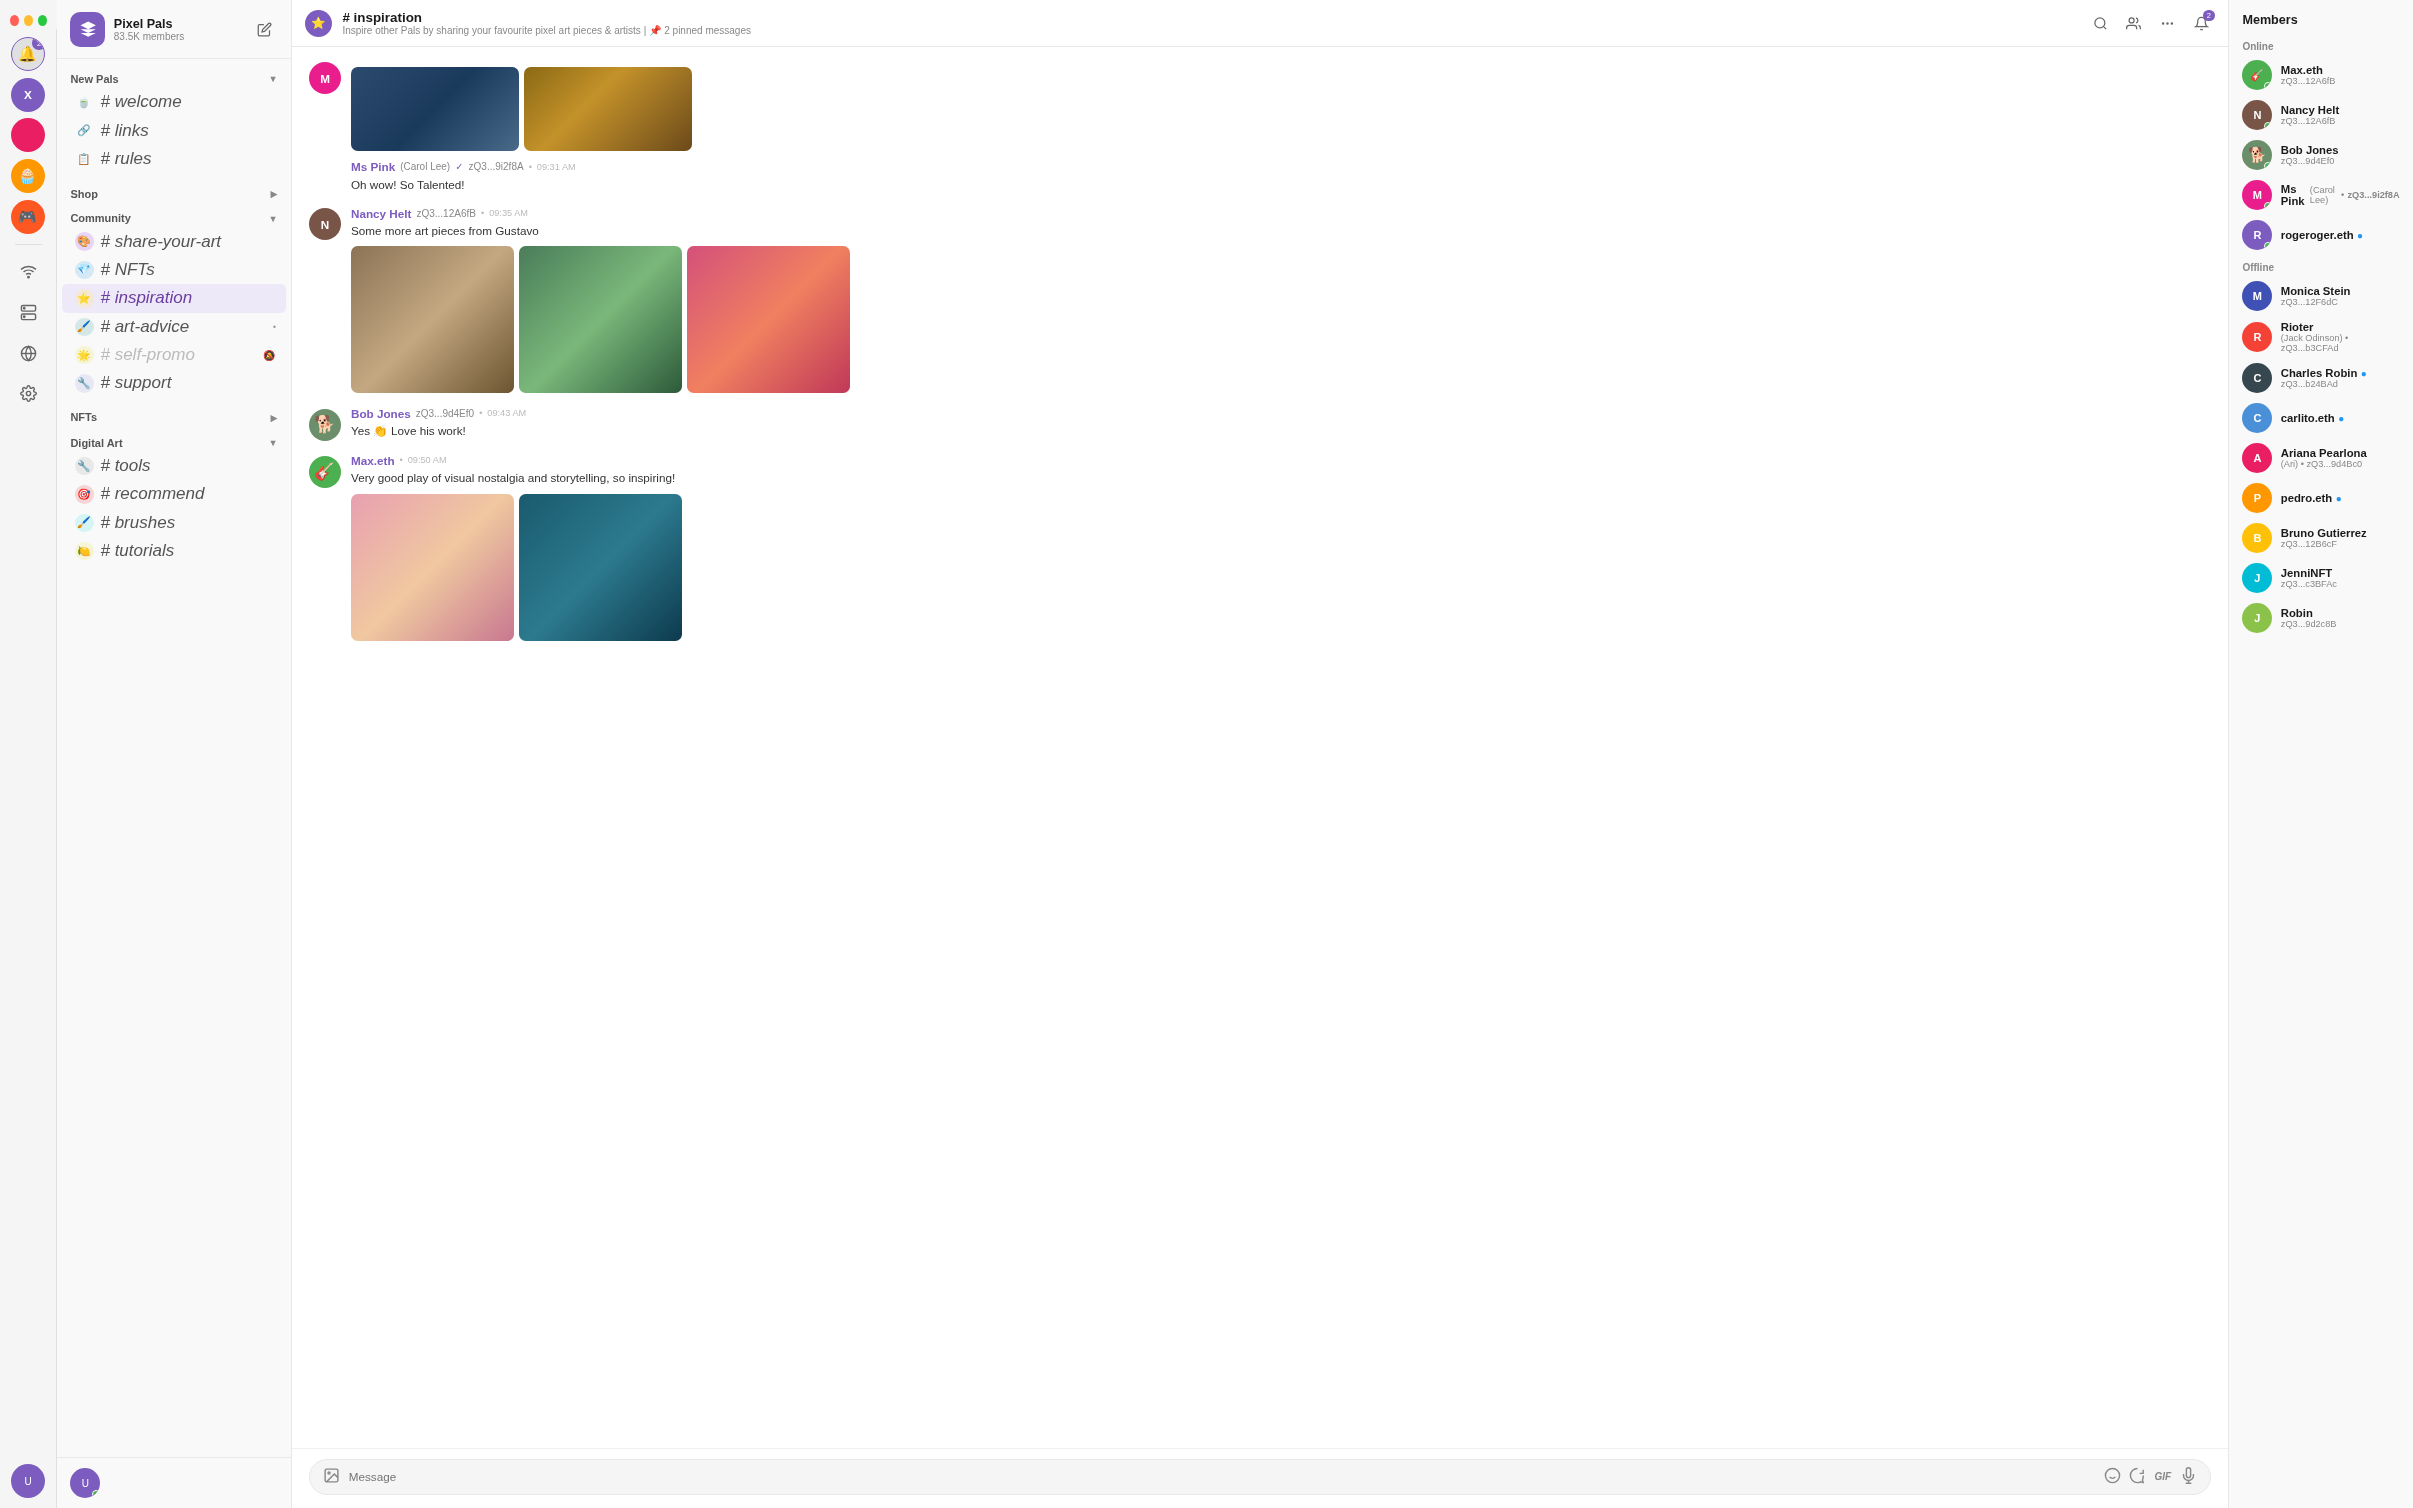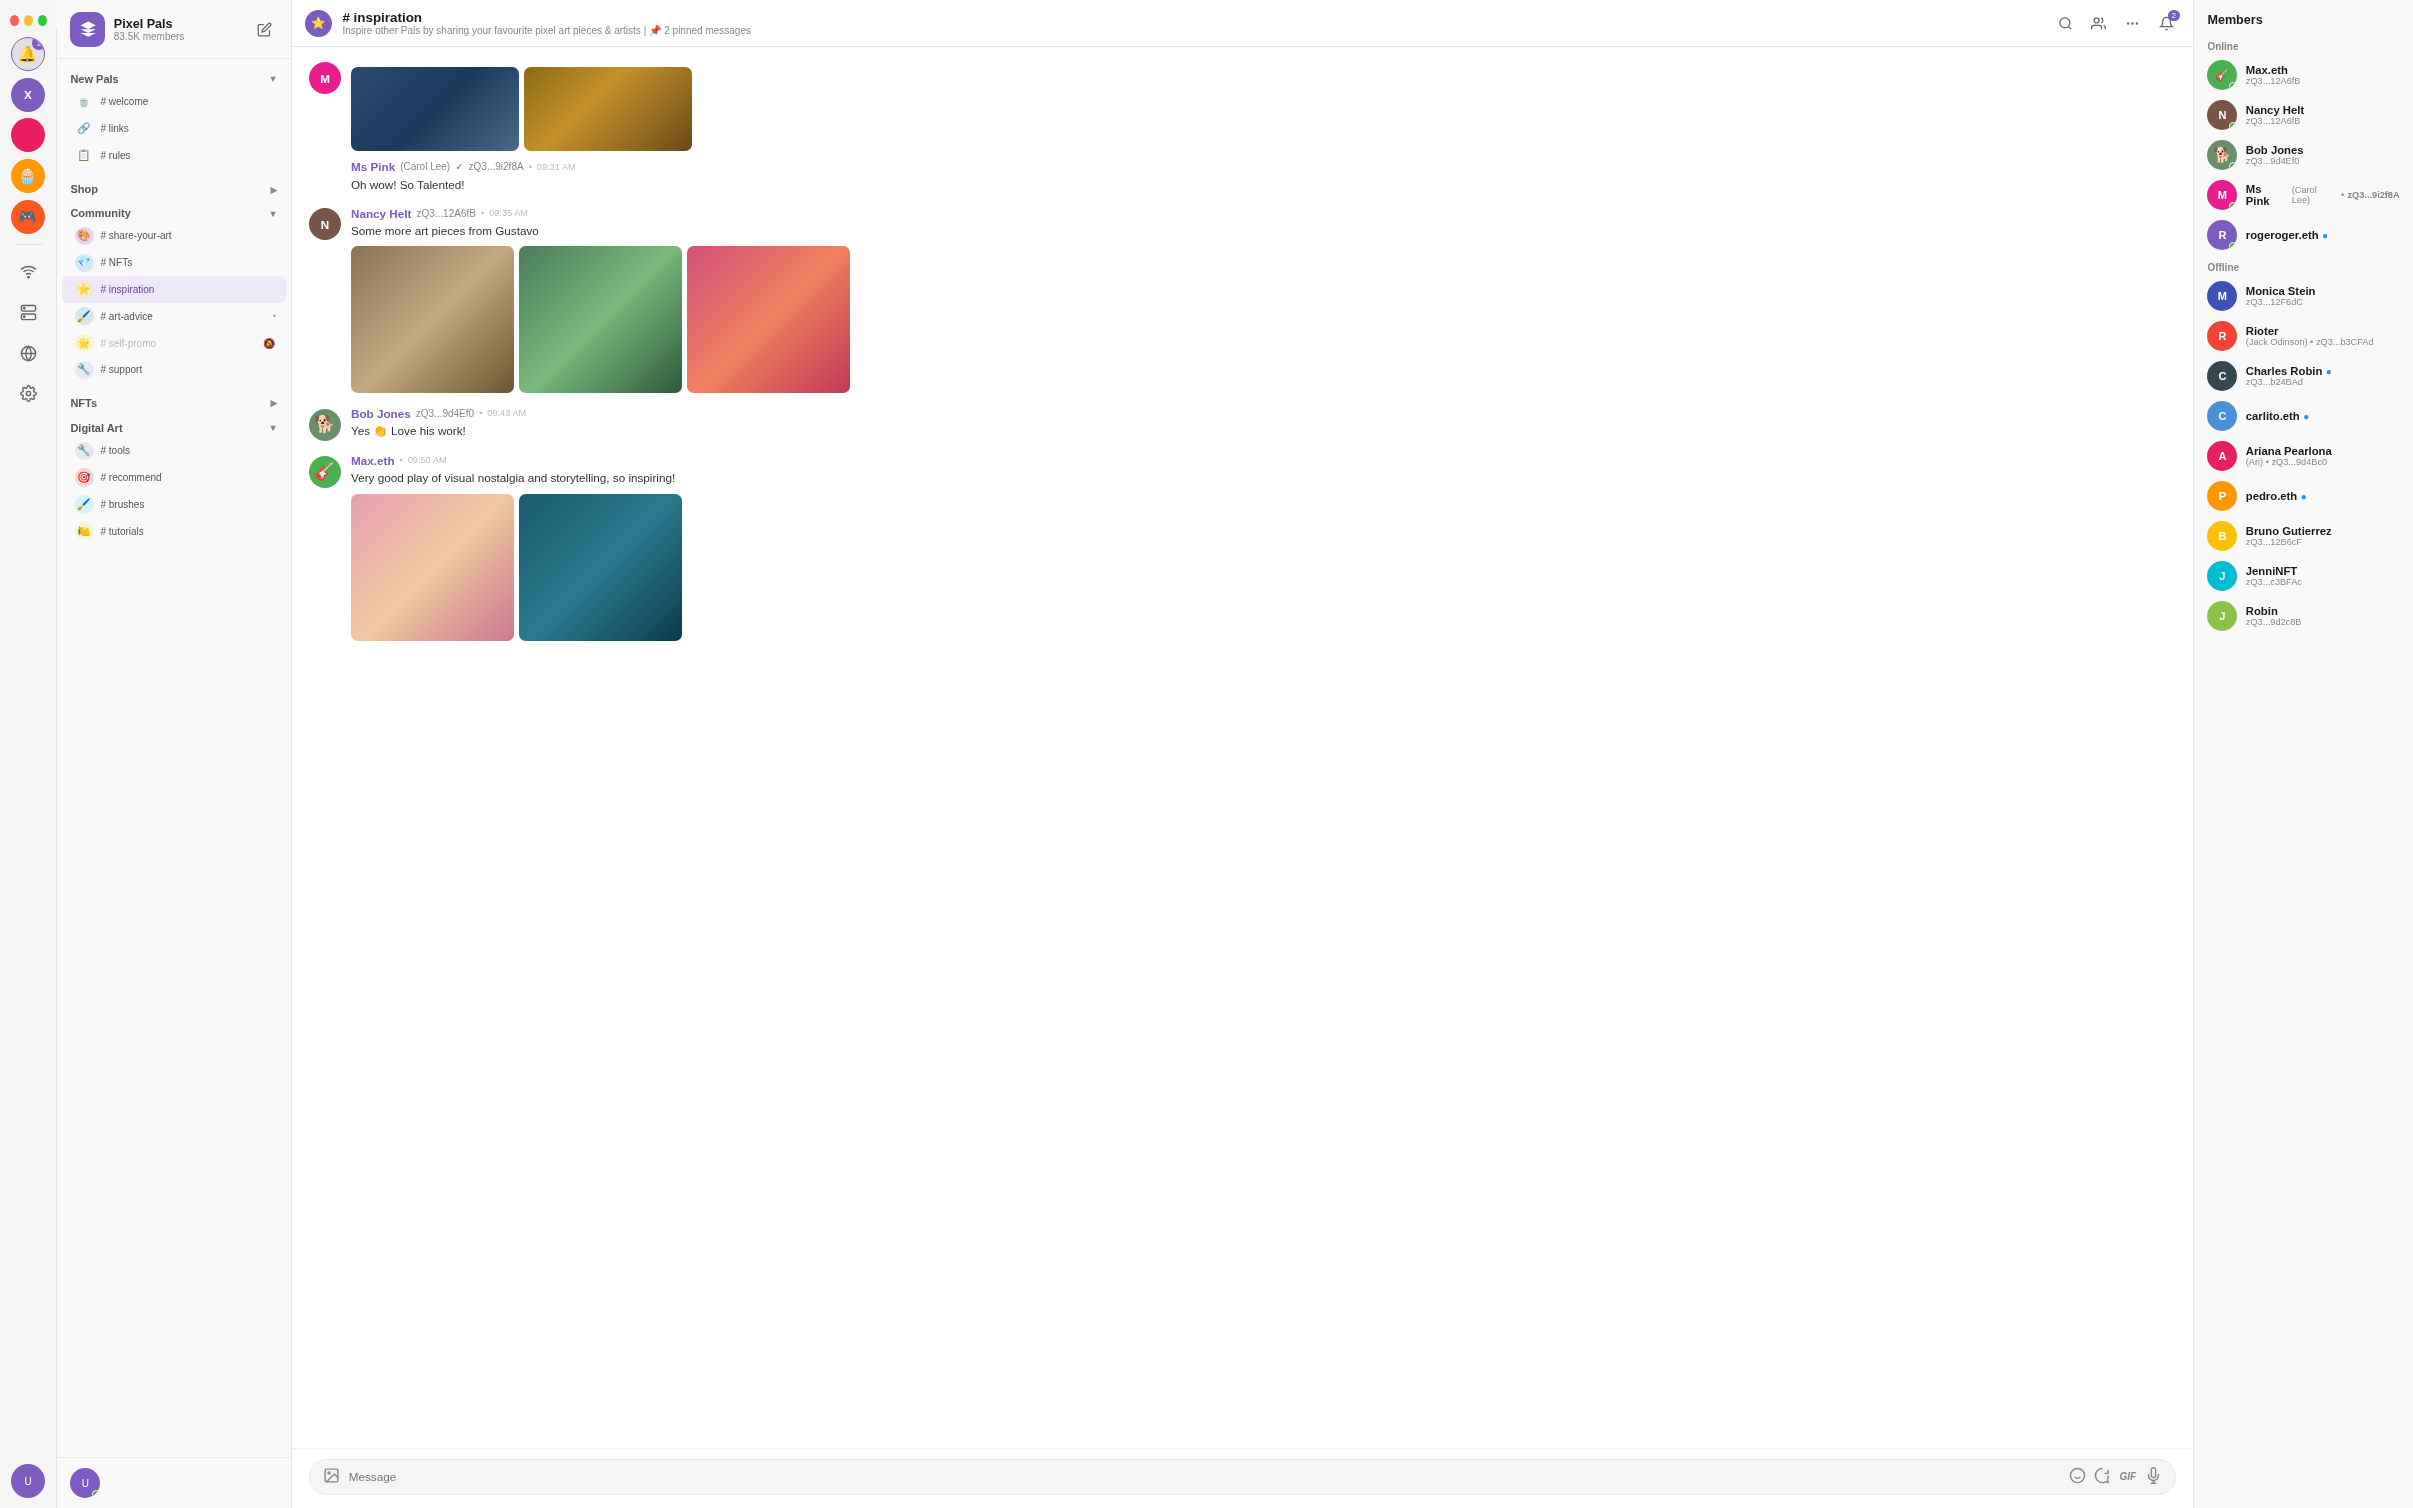--- a/index.html
+++ b/index.html
@@ -74,21 +74,21 @@
     .section-arrow { color: #888; font-size: 9.2px; }
 
     .channel-item {
       display: flex; align-items: center; gap: 6.7px;
       padding: 4.2px 10px 4.2px 13.4px;
       cursor: pointer; border-radius: 5px; margin: 0 5px;
       color: #555;
     }
     .channel-item.active { background: #ede9f8; color: #6b3fa0; }
     .channel-icon { width: 18.4px; height: 18.4px; border-radius: 50%; flex-shrink: 0; display: flex; align-items: center; justify-content: center; font-size: 11px; }
-    .channel-name { font-size: 10px; flex: 1; }
+    .channel-name { font-size: 17px; flex: 1; font-style: italic; }
     .channel-badge { font-size: 8.4px; color: #999; }
     .channel-muted { color: #bbb; font-size: 10px; }
 
     .sidebar-footer {
       padding: 10px 13.4px;
       display: flex; align-items: center; gap: 8.4px;
       border-top: 0.8px solid #e8e8e8;
     }
     .user-avatar-small {
       width: 30px; height: 30px; border-radius: 50%; overflow: hidden;
@@ -176,21 +176,21 @@
       border: 0.8px solid #e8e8e8;
     }
     .input-icon-btn { color: #888; cursor: pointer; font-size: 15px; flex-shrink: 0; font-style: italic; }
     .message-input {
       flex: 1; border: none; background: transparent; font-size: 11.7px; color: #333; outline: none;
     }
     .input-right-icons { display: flex; gap: 8.4px; align-items: center; }
 
     
     .members-panel {
-      width: 220px;
+      width: 185px;
       background: #f9f9f9;
       border-left: 0.8px solid #e8e8e8;
       overflow-y: auto;
       flex-shrink: 0;
       padding: 0 0 13.4px;
     }
     .members-panel::-webkit-scrollbar { width: 3.4px; }
     .members-panel::-webkit-scrollbar-thumb { background: #ddd; border-radius: 1.7px; }
     .members-title { font-size: 12.6px; font-weight: 700; color: #1a1a1a; padding: 13.4px 13.4px 6.7px; }
     .members-section-label { font-size: 10px; font-weight: 600; color: #888; padding: 6.7px 13.4px 3.4px; text-transform: capitalize; }

